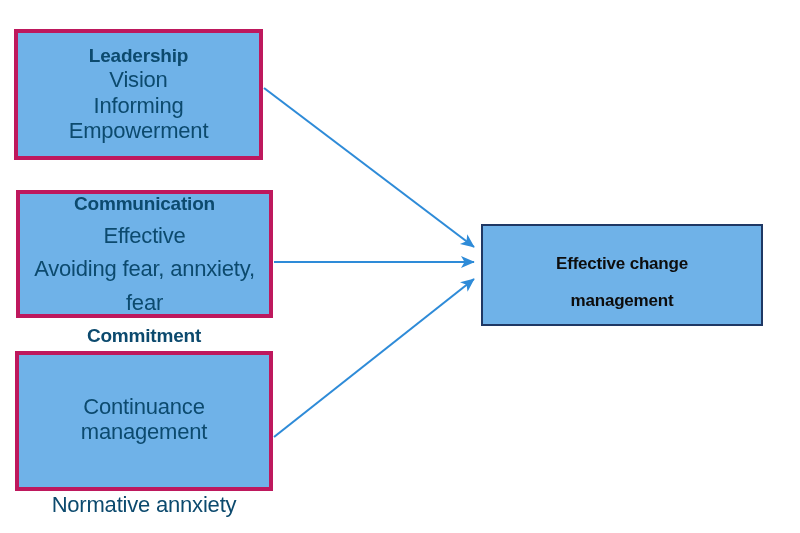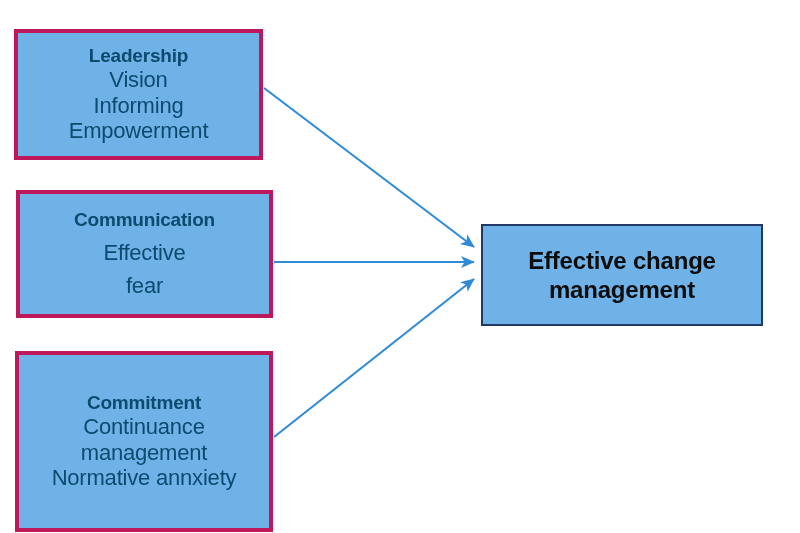--- a/index.html
+++ b/index.html
@@ -58,28 +58,29 @@
     display: flex;
     flex-direction: column;
     align-items: center;
     justify-content: center;
     text-align: center;
     color: #0d0d0d;
     line-height: 1.22;
   }
   .outcome-line {
     font-weight: bold;
-    font-size: 24px;
+    font-size: 17px;
     letter-spacing: -0.2px;
+    margin-top: 16px;
   }
 
   
   #box-leadership   { left: 14px;  top: 29px;  width: 249px; height: 131px; }
   #box-communication{ left: 16px;  top: 190px; width: 257px; height: 128px; gap: 8px; }
-  #box-commitment   { left: 15px;  top: 351px; width: 258px; height: 181px; }
+  #box-commitment   { left: 15px;  top: 351px; width: 258px; height: 140px; gap: 47px; }
   #box-outcome      { left: 481px; top: 224px; width: 282px; height: 102px; }
 </style>
 </head>
 <body>
 
 <div id="canvas">
 
   <svg id="arrow-layer" viewBox="0 0 800 533" xmlns="http://www.w3.org/2000/svg">
     <defs>
       <marker id="arrowhead" markerWidth="7" markerHeight="7" refX="6.2" refY="3.2" orient="auto" markerUnits="strokeWidth">
@@ -97,20 +98,21 @@
   <div class="node-box" id="box-leadership">
     <div class="node-title">Leadership</div>
     <div class="node-line">Vision</div>
     <div class="node-line">Informing</div>
     <div class="node-line">Empowerment</div>
   </div>
 
   <div class="node-box" id="box-communication">
     <div class="node-title">Communication</div>
     <div class="node-line">Effective</div>
+    <div class="node-line">Avoiding fear, annxiety,</div>
     <div class="node-line">fear</div>
   </div>
 
   <div class="node-box" id="box-commitment">
     <div class="node-title">Commitment</div>
     <div class="node-line">Continuance management</div>
     <div class="node-line">Normative annxiety</div>
   </div>
 
   <div class="outcome-box" id="box-outcome">

